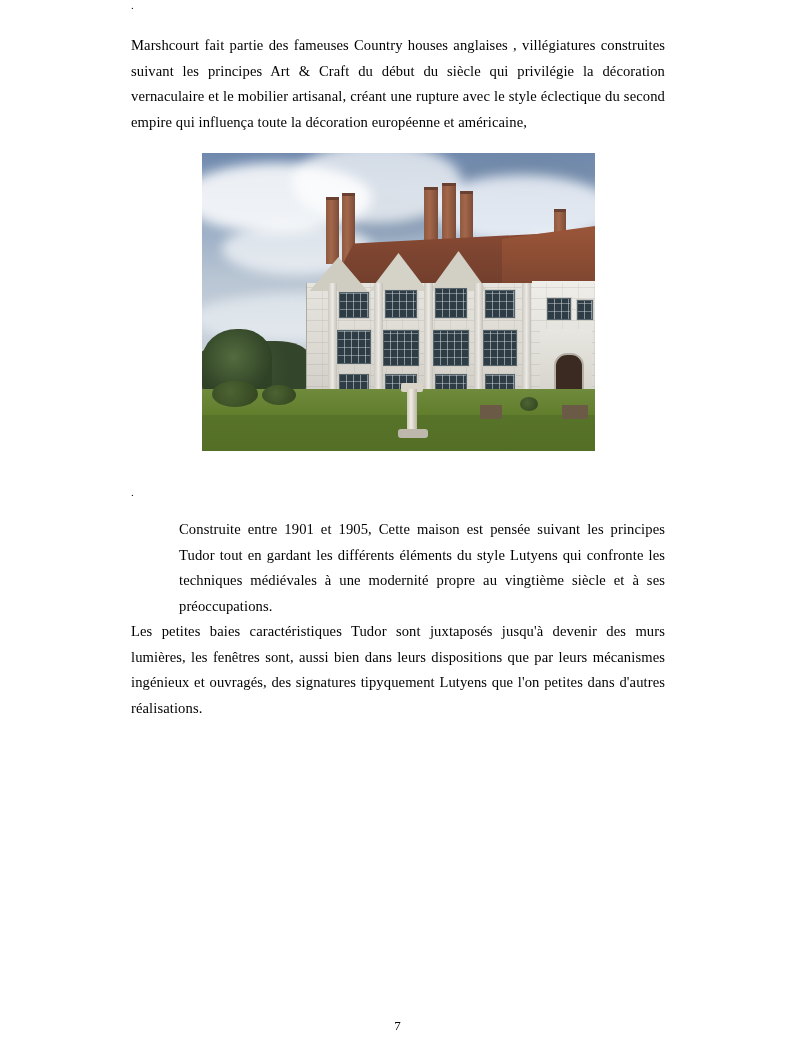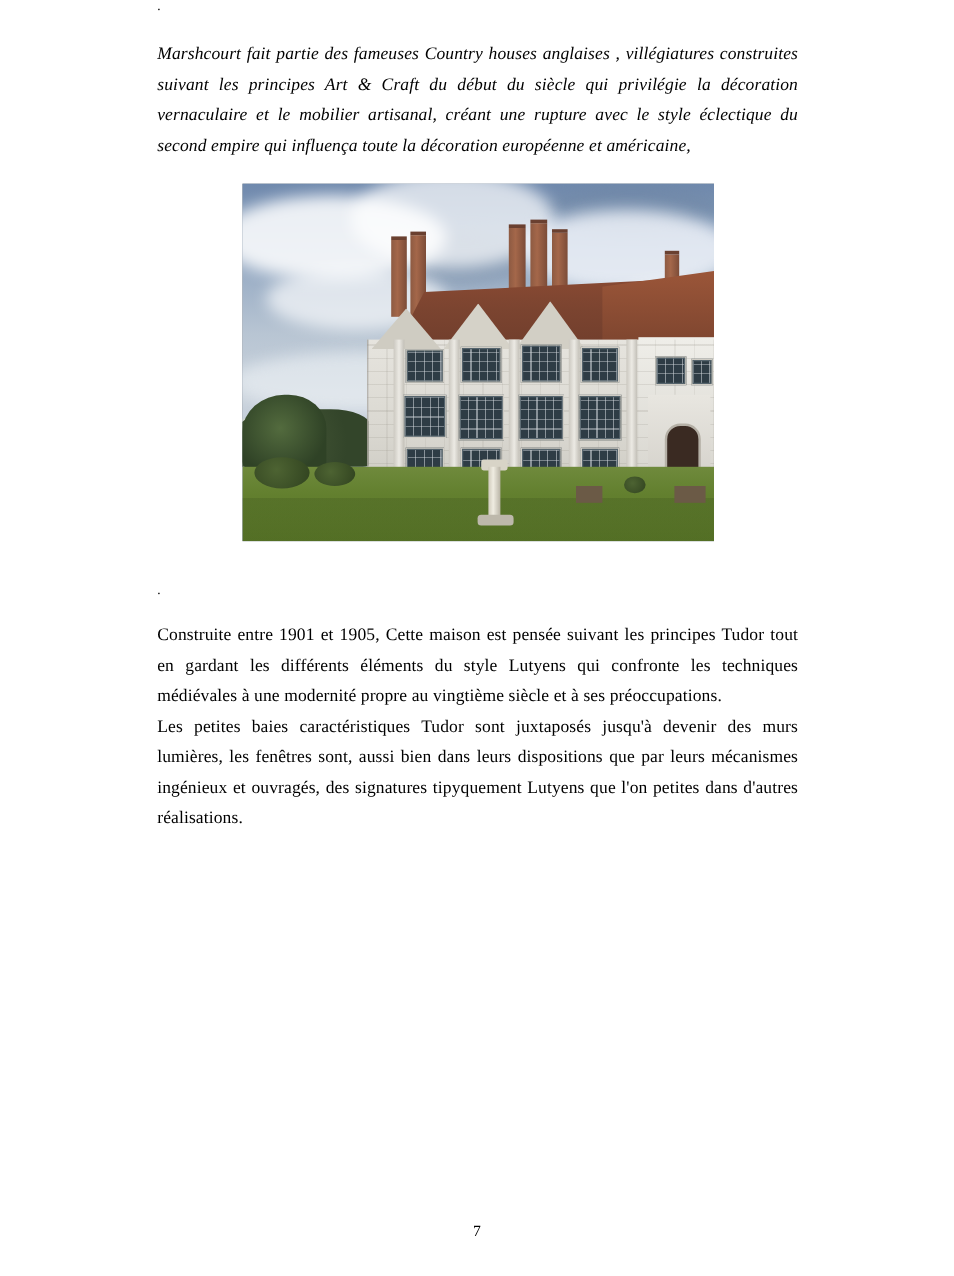--- a/index.html
+++ b/index.html
@@ -32,21 +32,21 @@
     color: #000;
     height: 12px;
   }
   .para {
     font-size: 14.6px;
     line-height: 25.5px;
     text-align: justify;
     margin: 0;
     letter-spacing: 0.1px;
   }
-  .para-1 { margin-top: 21px; font-style: italic; }
+  .para-1 { margin-top: 21px; }
   .figure-wrap {
     margin-top: 18px;
     display: flex;
     justify-content: center;
   }
   .photo {
     width: 393px;
     height: 298px;
     position: relative;
     overflow: hidden;
@@ -221,21 +221,21 @@
   .s1 { left: 10px;  top: 228px; width: 46px; height: 26px; }
   .s2 { left: 60px;  top: 232px; width: 34px; height: 20px; }
   .s3 { left: 318px; top: 244px; width: 18px; height: 14px; }
 
   .spacer-dot {
     height: 12px;
     font-size: 11px;
     line-height: 11px;
   }
   .mt-dot1 { margin-top: 36px; }
-  .para-2 { margin-top: 18px; }
+  .para-2 { margin-top: 18px; margin-left: 48px; }
   .para-3 { margin-top: 0px; }
   .page-number {
     position: absolute;
     left: 0;
     top: 1018px;
     width: 795px;
     text-align: center;
     font-size: 13px;
     font-family: "Liberation Serif", serif;
   }

